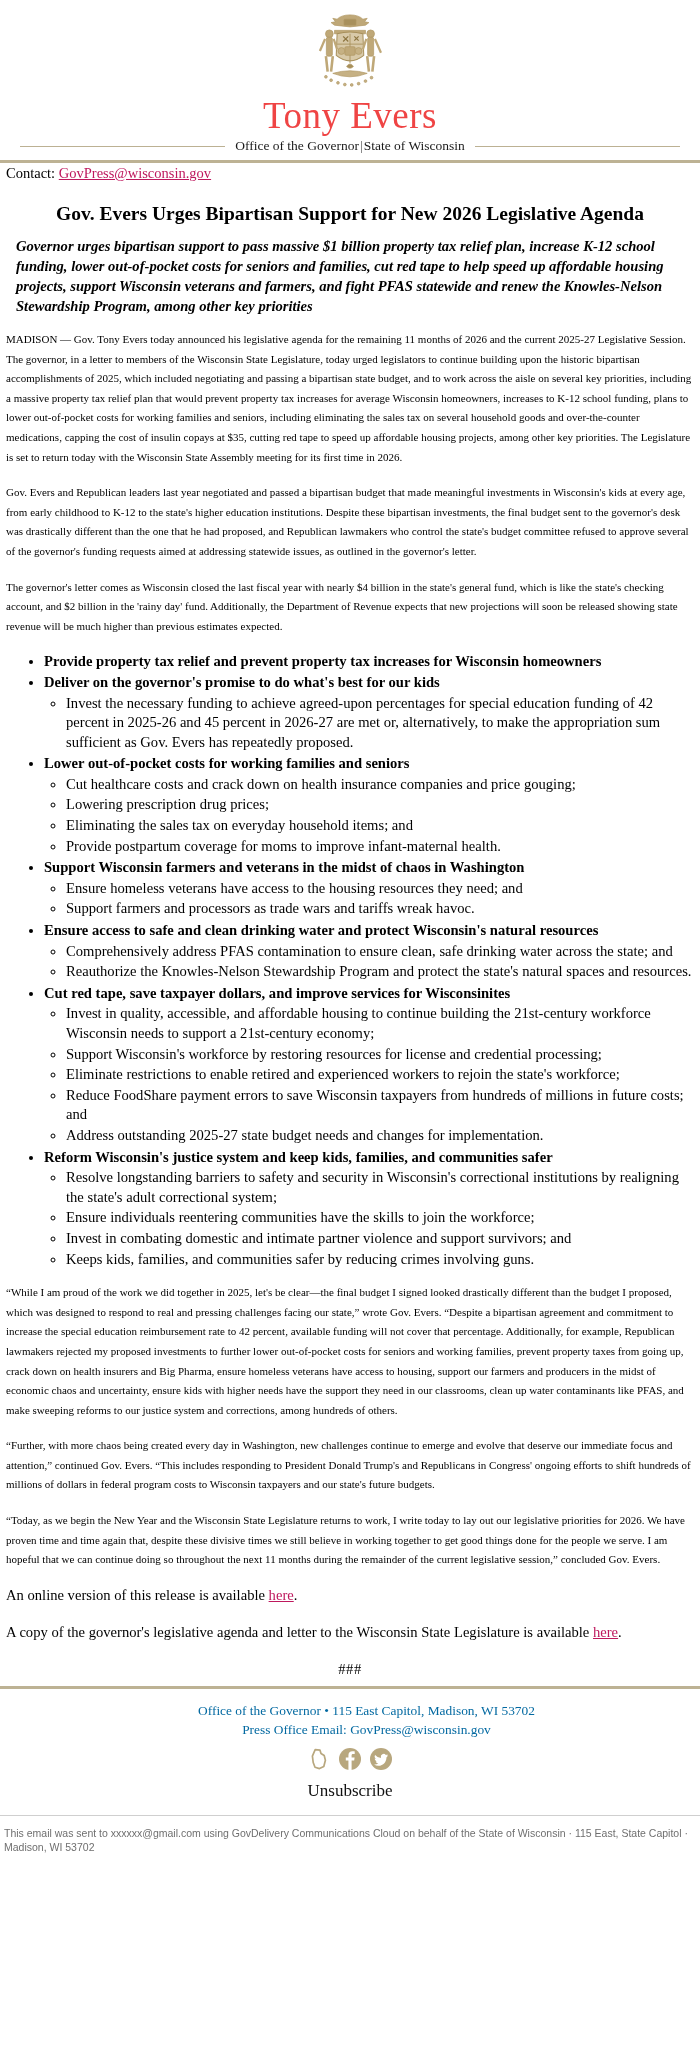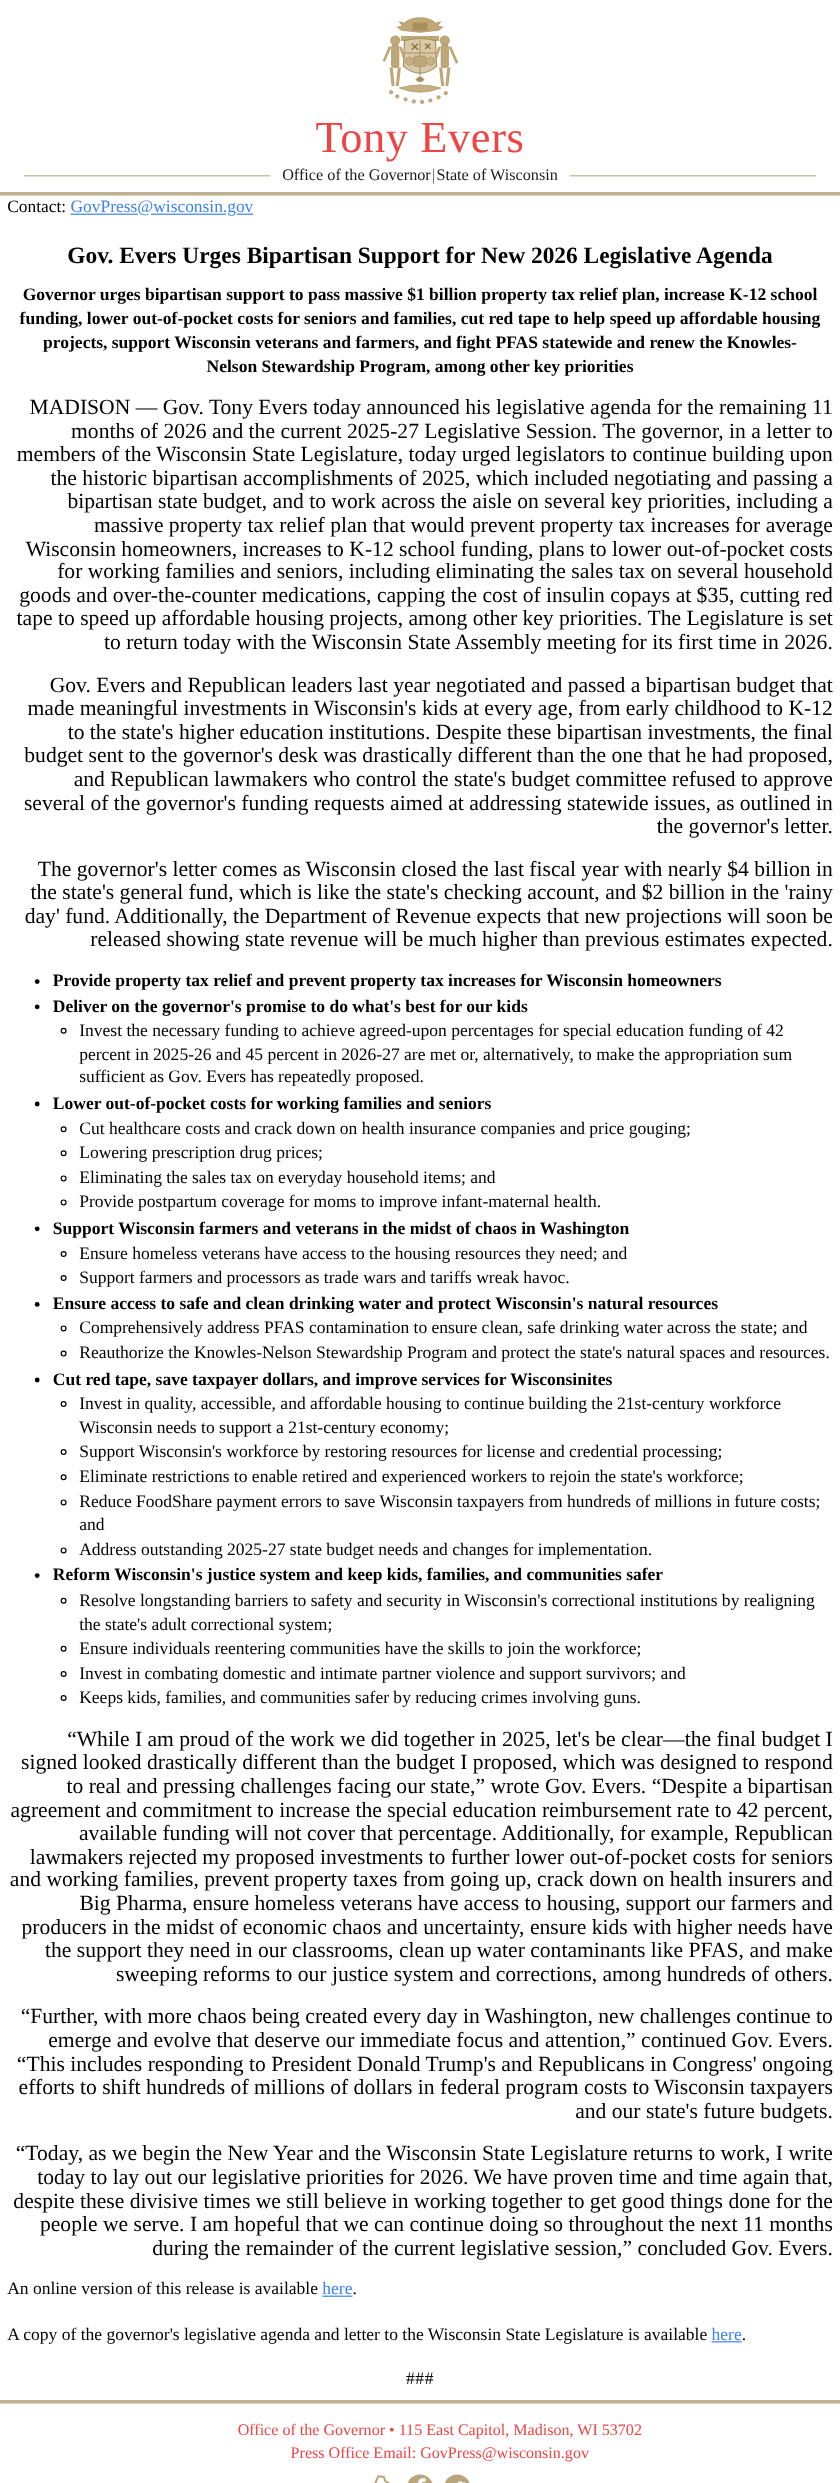--- a/index.html
+++ b/index.html
@@ -76,44 +76,45 @@
     line-height: 19px;
     margin-top: 9px;
   }
   .release-line b { font-weight: bold; }
   .contact-line {
     font-size: 14.5px;
     line-height: 19px;
     margin-top: 1px;
   }
   a.link {
-    color: #3b82f6;
+    color: #be185d;
     text-decoration: underline;
   }
 
   h1.headline {
     font-size: 19.5px;
     line-height: 25px;
     font-weight: bold;
     text-align: center;
     margin: 18px 24px 10px 24px;
   }
   .subhead {
     font-size: 14.6px;
     line-height: 20px;
+    font-style: italic;
     font-weight: bold;
-    text-align: center;
+    text-align: left;
     margin: 0 10px 14px 10px;
   }
 
   p.body {
-    font-size: 18px;
+    font-size: 11px;
     line-height: 19.6px;
     margin: 0 0 16px 0;
-    text-align: right;
+    text-align: left;
   }
   p.body.tight { margin-bottom: 14px; }
 
   ul.lvl1 {
     margin: 16px 0 4px 0;
     padding-left: 38px;
     list-style-type: disc;
   }
   ul.lvl1 > li {
     font-size: 14.6px;
@@ -152,21 +153,21 @@
     background: #bdb294;
     margin: 4px 0 0 0;
   }
   .footer {
     text-align: center;
     padding: 12px 0 6px 0;
   }
   .footer-line {
     font-size: 13.4px;
     line-height: 19px;
-    color: #ef4444;
+    color: #0369a1;
     margin-left: 33px;
   }
   .social-row {
     display: flex;
     justify-content: center;
     align-items: center;
     gap: 7px;
     margin: 8px 0 10px 0;
   }
   .social-icon {

